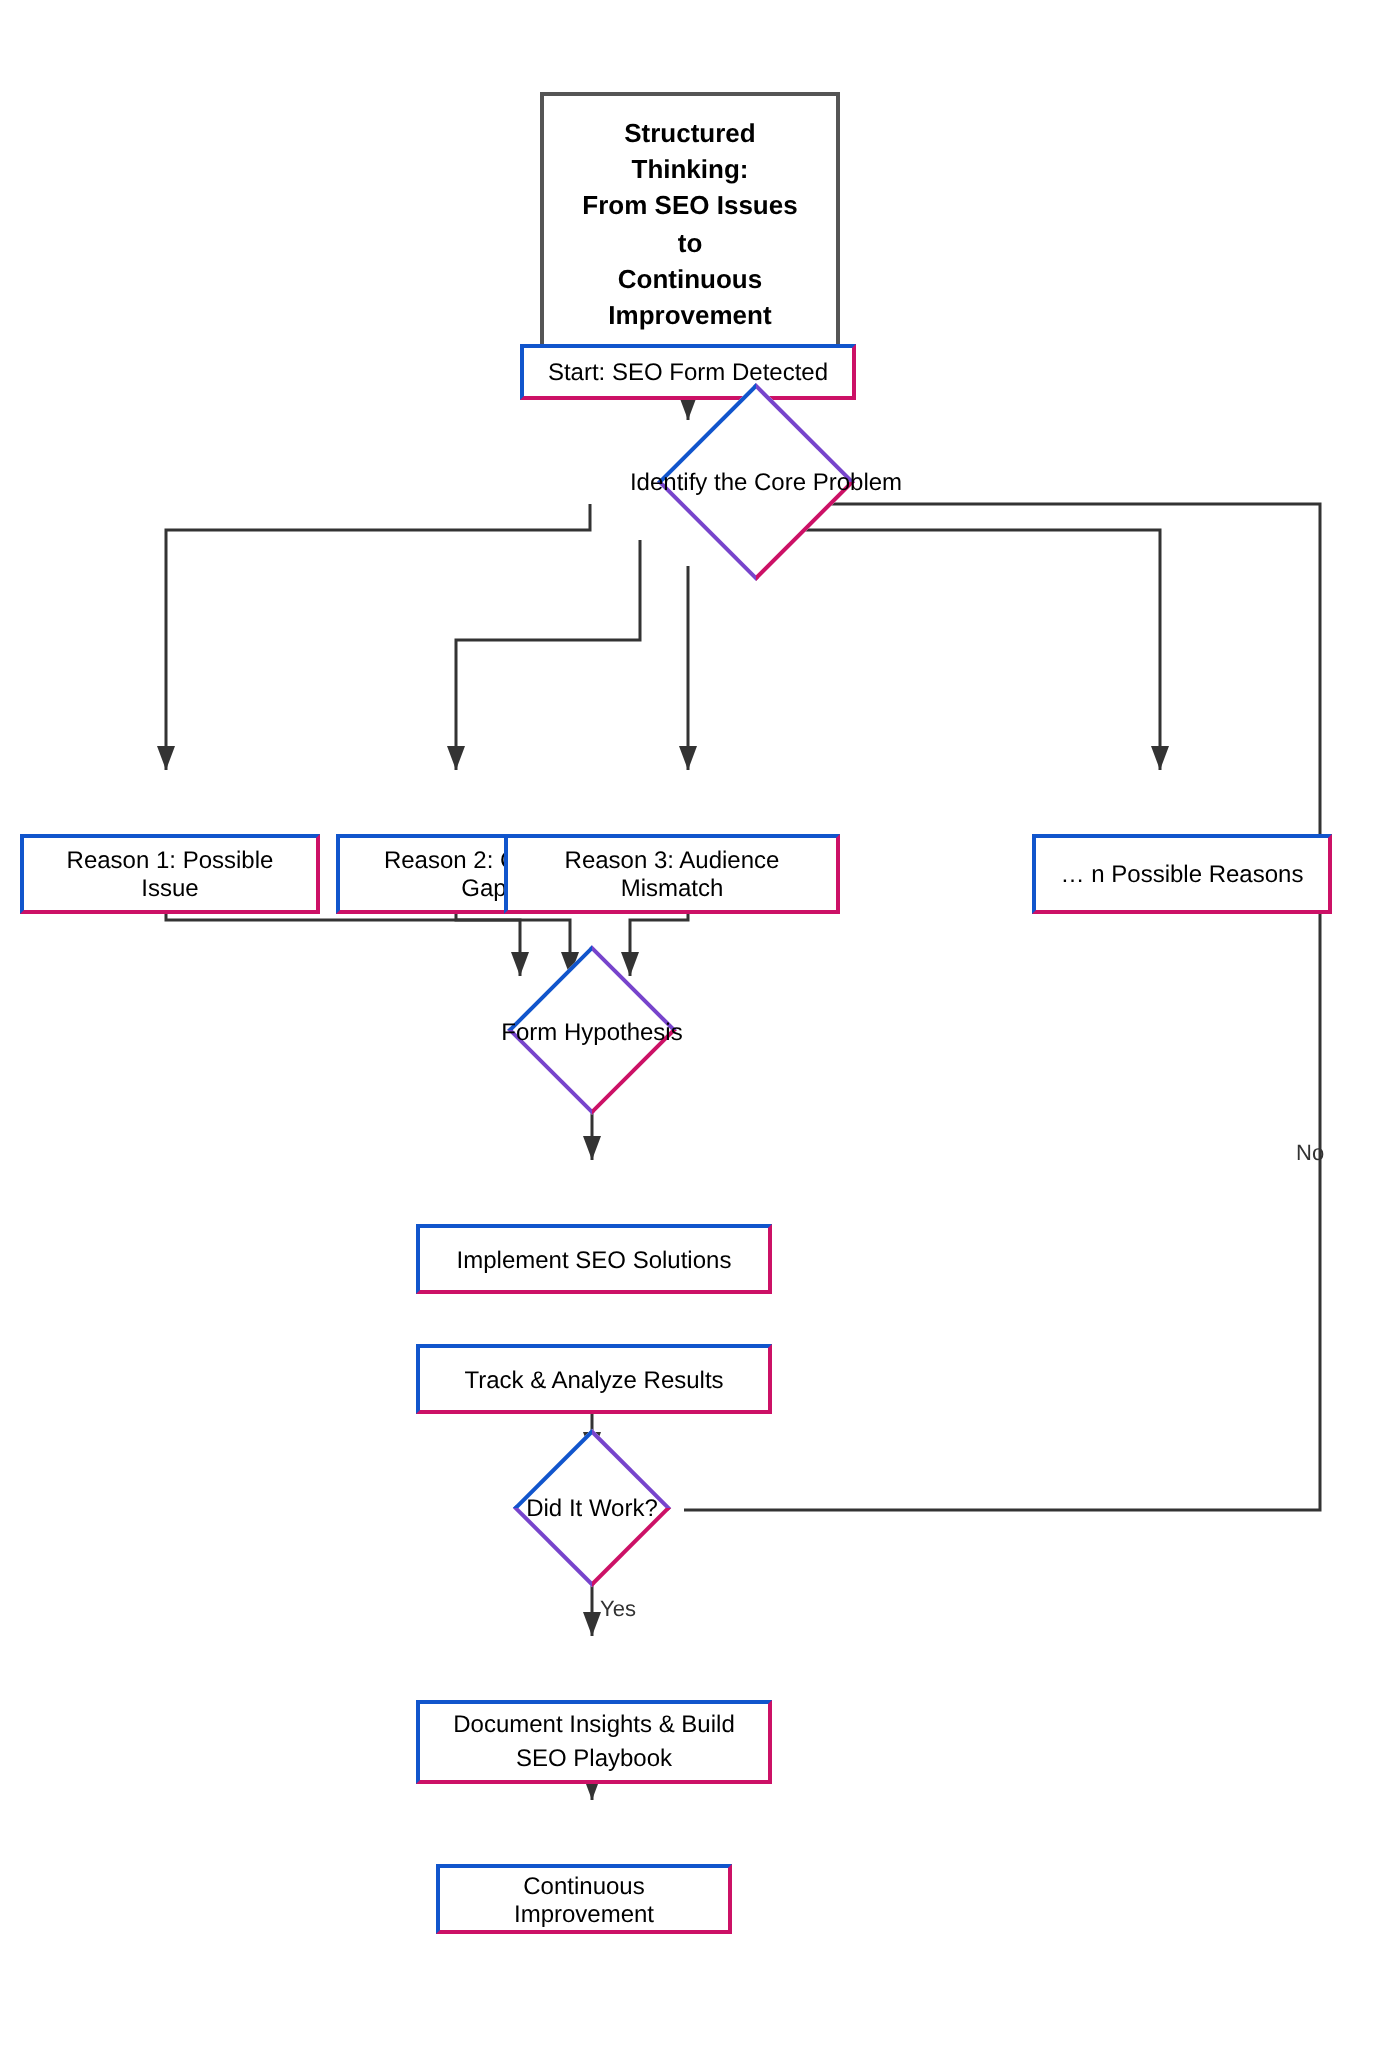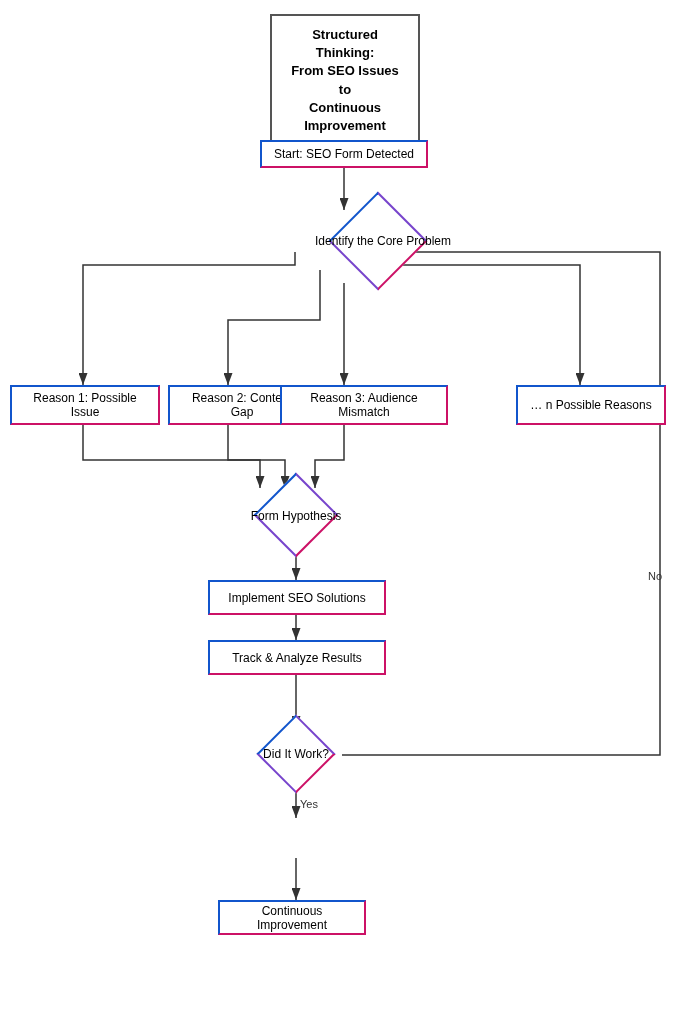--- a/index.html
+++ b/index.html
@@ -26,20 +26,21 @@
       height: 100%;
     }
     .node {
       position: absolute;
       display: flex;
       align-items: center;
       justify-content: center;
       text-align: center;
       font-size: 12px;
       font-family: Arial, sans-serif;
+      margin-top: 32px;
     }
     .node-rect {
       border: 2px solid;
       background: #fff;
       padding: 6px 10px;
     }
     .node-title {
       border: 2px solid #555;
       background: #fff;
       font-weight: bold;
@@ -126,21 +127,21 @@
               border-left:2.5px solid #1155cc; border-right:2.5px solid #cc1166;">
     <span>Reason 1: Possible Issue</span>
   </div>
 
   <div class="node node-rect" style="left:168px; top:385px; width:148px; height:40px;
               border-top:2.5px solid #1155cc; border-bottom:2.5px solid #cc1166;
               border-left:2.5px solid #1155cc; border-right:2.5px solid #cc1166;">
     <span>Reason 2: Content Gap</span>
   </div>
 
-  <div class="node node-rect" style="left:280px; top:385px; width:168px; height:40px;
+  <div class="node node-rect" style="left:252px; top:385px; width:168px; height:40px;
               border-top:2.5px solid #1155cc; border-bottom:2.5px solid #cc1166;
               border-left:2.5px solid #1155cc; border-right:2.5px solid #cc1166;">
     <span>Reason 3: Audience Mismatch</span>
   </div>
 
   <div class="node node-rect" style="left:516px; top:385px; width:150px; height:40px;
               border-top:2.5px solid #1155cc; border-bottom:2.5px solid #cc1166;
               border-left:2.5px solid #1155cc; border-right:2.5px solid #cc1166;">
     <span>… n Possible Reasons</span>
   </div>
@@ -176,20 +177,27 @@
                   border-top:2.5px solid #7744cc; border-right:2.5px solid #cc1166;
                   border-bottom:2.5px solid #7744cc; border-left:2.5px solid #1155cc;
                   transform:rotate(45deg); background:#fff;
                   width:56px; height:56px; left:37px; top:7px;">
       </div>
       <span style="position:absolute; top:50%; left:50%; transform:translate(-50%,-50%);
                    font-size:12px; text-align:center; white-space:nowrap; z-index:1;">Did It Work?</span>
     </div>
   </div>
 
+  <div class="node node-rect" style="left:208px; top:818px; width:178px; height:42px;
+              border-top:2.5px solid #1155cc; border-bottom:2.5px solid #cc1166;
+              border-left:2.5px solid #1155cc; border-right:2.5px solid #cc1166;
+              line-height:1.4; text-align:center; padding:4px 8px;">
+    <span style="white-space:pre-line;">Document Insights &amp; Build
+SEO Playbook</span>
+  </div>
 
   <div class="node node-rect" style="left:218px; top:900px; width:148px; height:35px;
               border-top:2.5px solid #1155cc; border-bottom:2.5px solid #cc1166;
               border-left:2.5px solid #1155cc; border-right:2.5px solid #cc1166;">
     <span>Continuous Improvement</span>
   </div>
 
 </div>
 
 </body></html>

